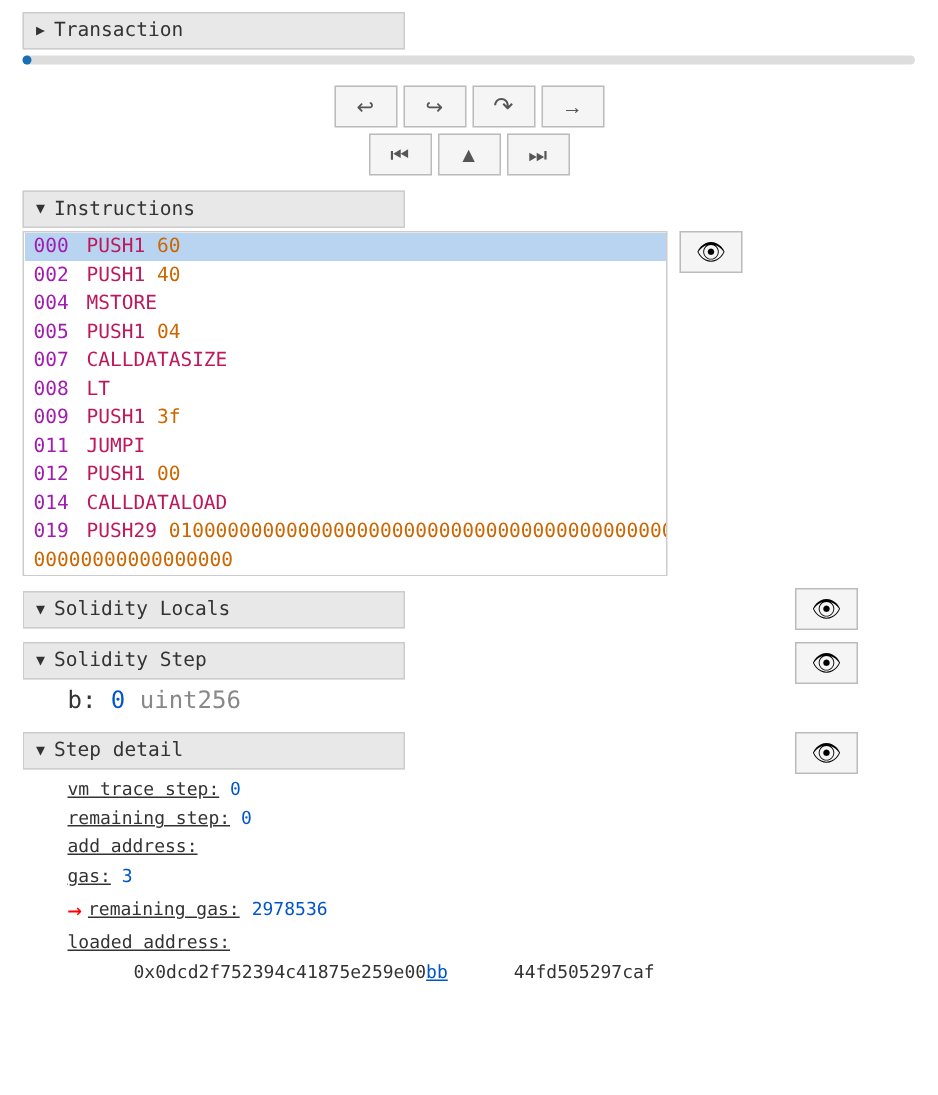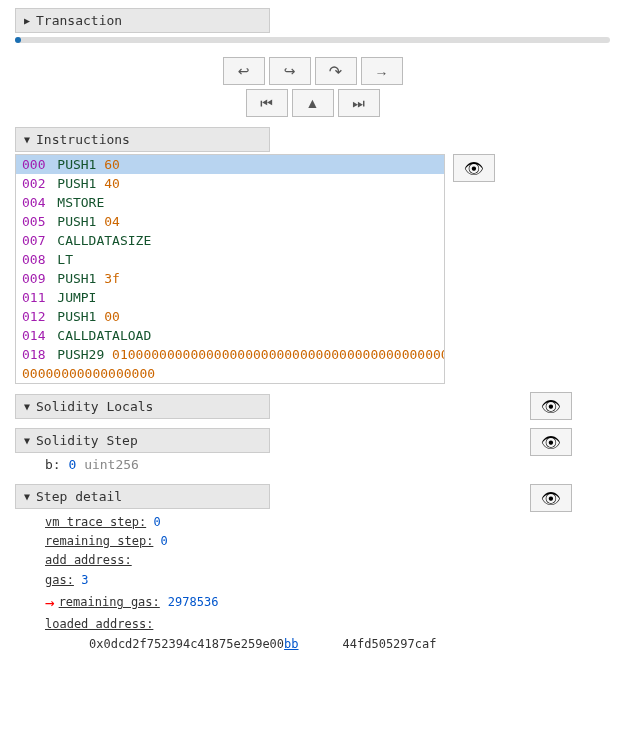--- a/index.html
+++ b/index.html
@@ -87,38 +87,38 @@
       width: 430px;
       background: #fff;
     }
     .inst-item {
       padding: 2px 6px;
       cursor: pointer;
       white-space: nowrap;
     }
     .inst-item.selected { background: #b8d4f0; }
     .inst-offset { color: #a21caf; margin-right: 4px; }
-    .inst-op { color: #14532d; }
+    .inst-op { color: #be185d; }
     .inst-arg { color: #cc6600; }
 
     .eye-btn {
       width: 42px;
       height: 28px;
       border: 1px solid #bbb;
       background: #f5f5f5;
       cursor: pointer;
       display: flex;
       align-items: center;
       justify-content: center;
       font-size: 16px;
     }
 
     .section-content {
       padding: 4px 15px 4px 30px;
-      font-size: 13px;
+      font-size: 16px;
     }
 
     .state-value {
       color: #333;
     }
     .state-type {
       color: #888;
     }
     .state-num {
       color: #0055cc;
@@ -226,21 +226,21 @@
       <div class="inst-item">
         <span class="inst-offset">012</span>
         <span class="inst-op">PUSH1</span>
         <span class="inst-arg"> 00</span>
       </div>
       <div class="inst-item">
         <span class="inst-offset">014</span>
         <span class="inst-op">CALLDATALOAD</span>
       </div>
       <div class="inst-item">
-        <span class="inst-offset">018</span>
+        <span class="inst-offset">019</span>
         <span class="inst-op">PUSH29</span>
         <span class="inst-arg"> 010000000000000000000000000000000000000000000000000000000</span>
       </div>
       <div class="inst-item">
         <span class="inst-arg">00000000000000000</span>
       </div>
       <div class="inst-item">
         
         
       </div>

